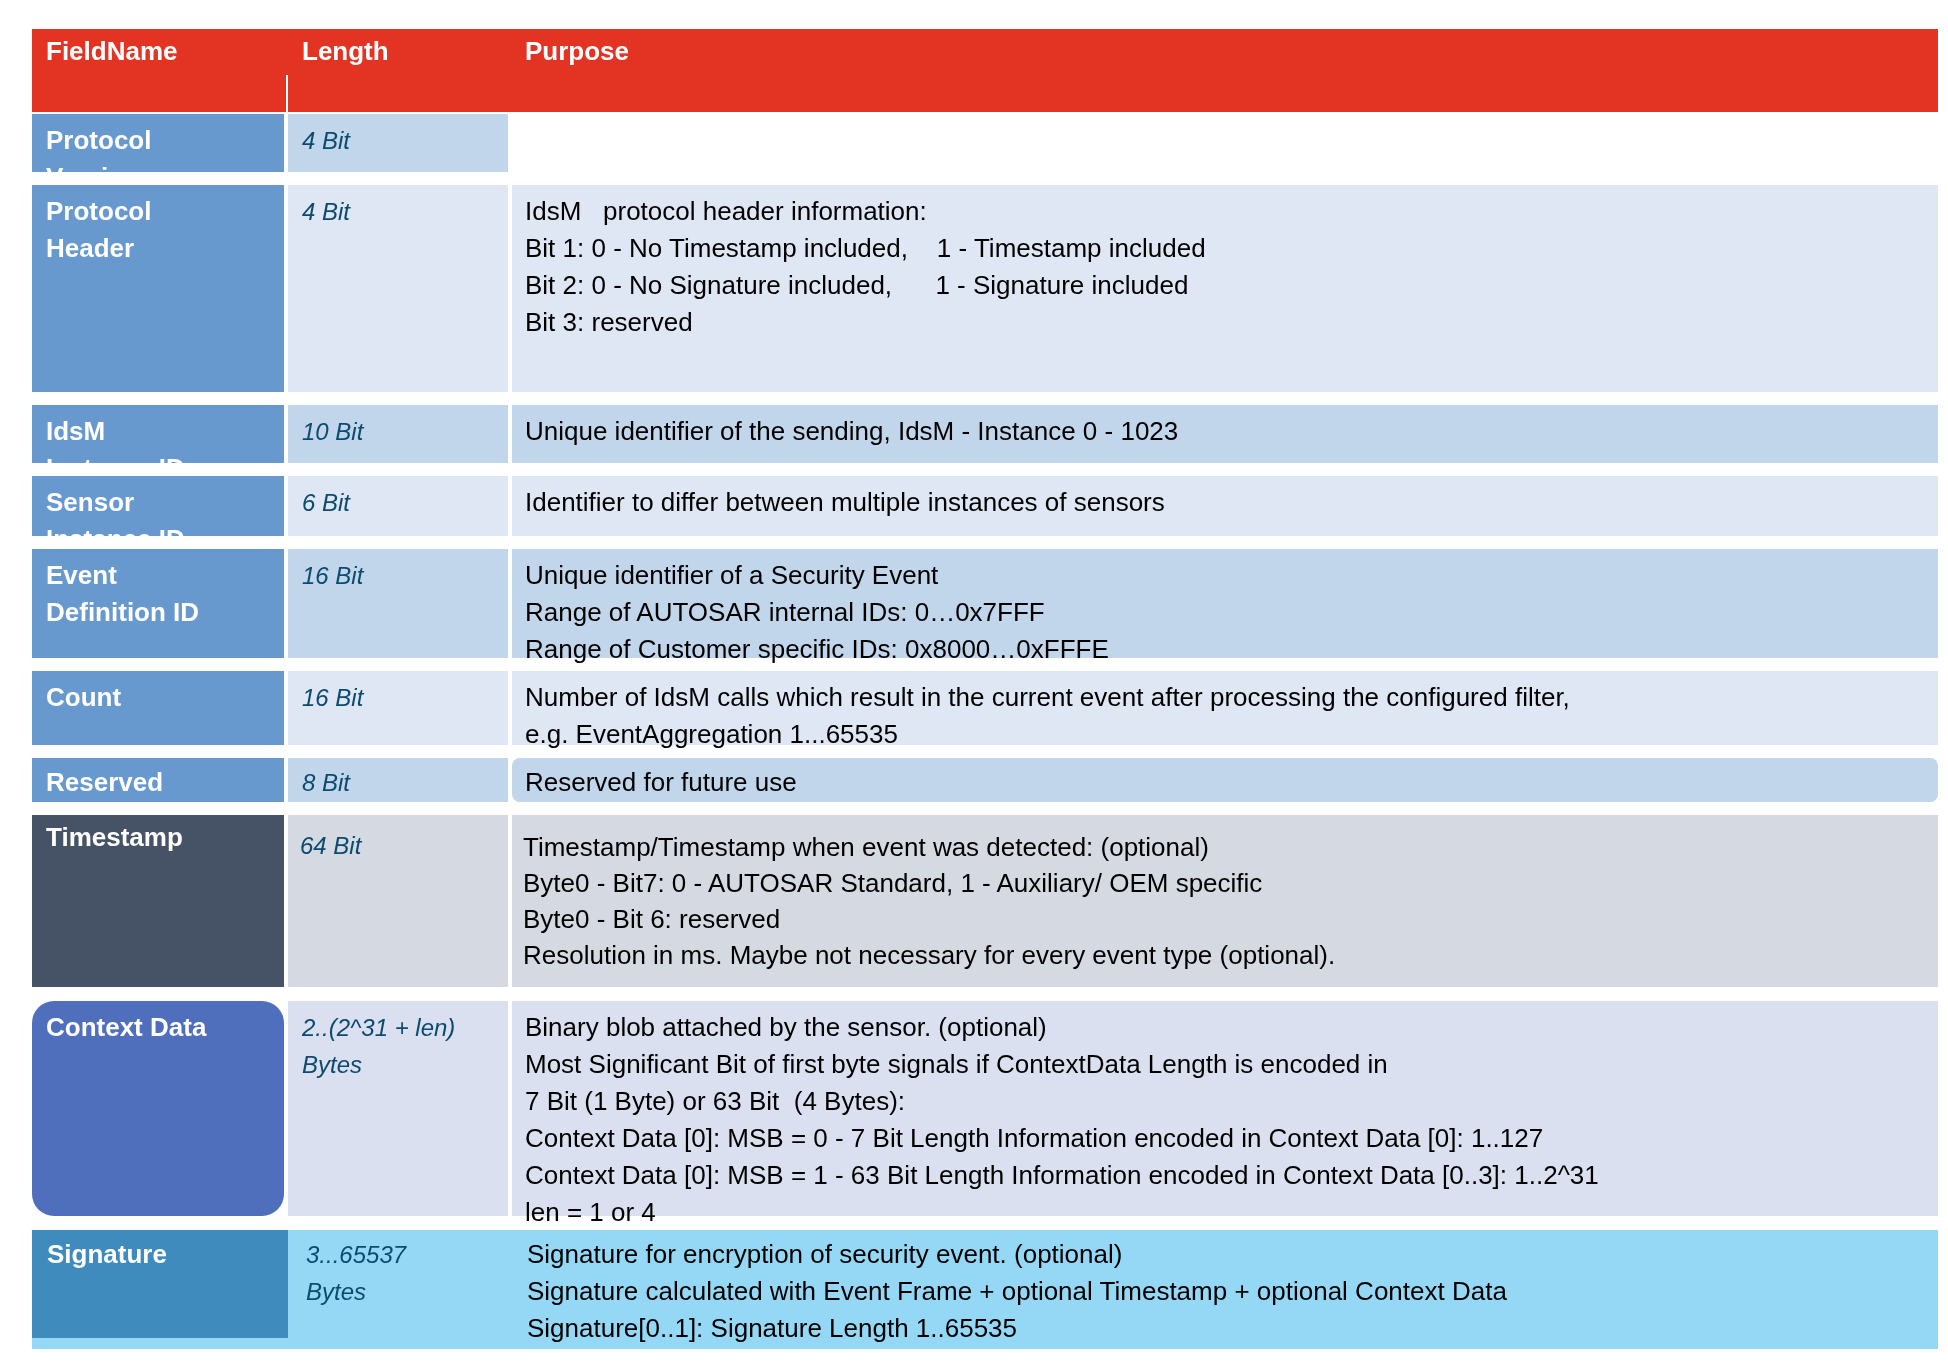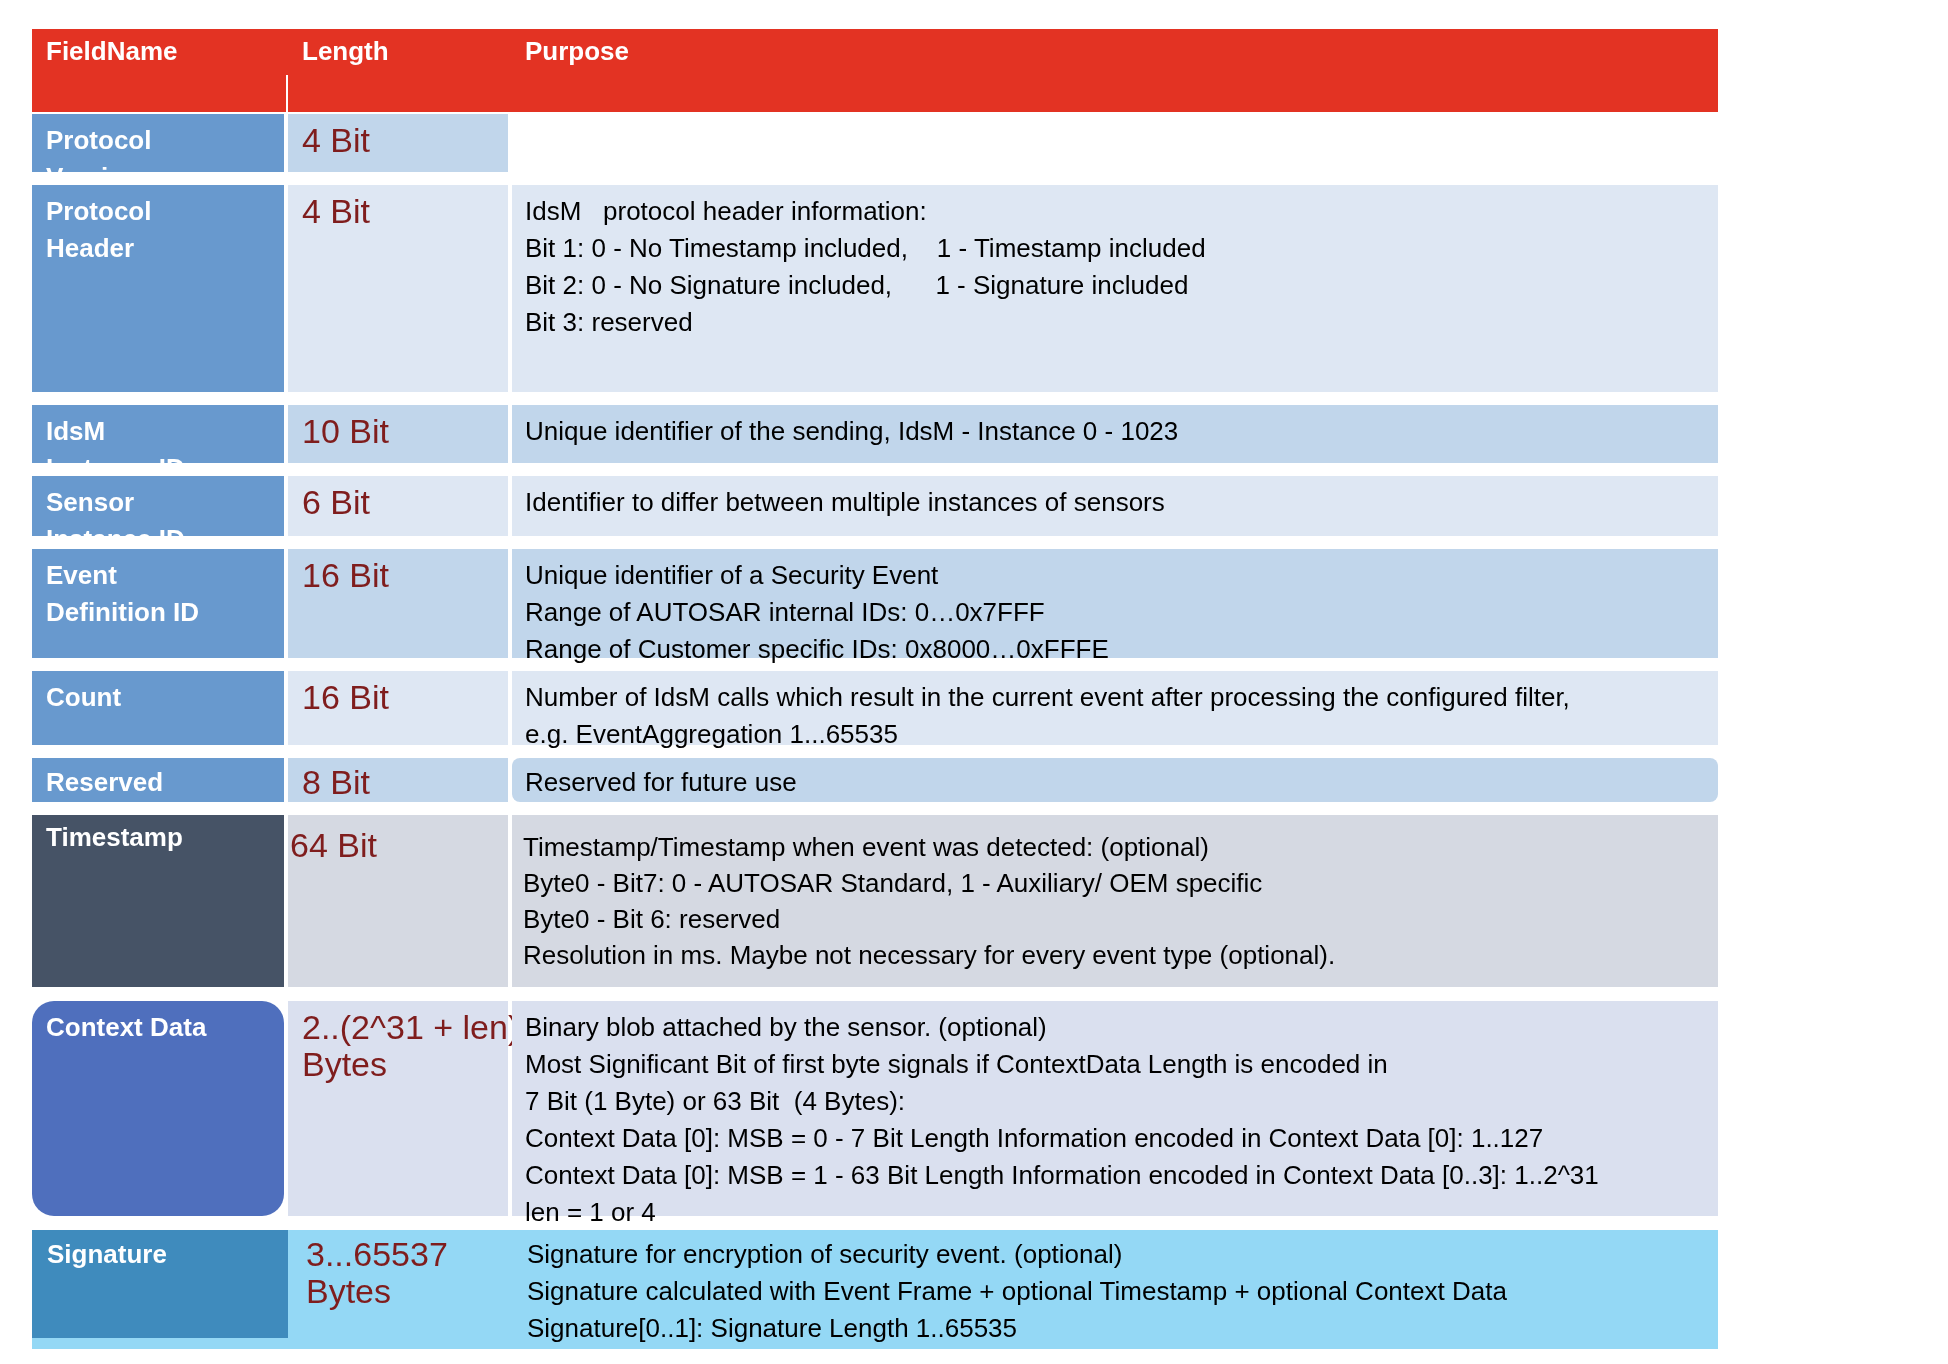--- a/index.html
+++ b/index.html
@@ -1,23 +1,23 @@
 <!DOCTYPE html>
 <html><head>
 <meta charset="utf-8">
 <style>
   html, body { margin: 0; padding: 0; background: #ffffff; }
   body { width: 1948px; height: 1364px; position: relative; overflow: hidden;
          font-family: "Liberation Sans", sans-serif; }
   .tbl { position: absolute; left: 32px; top: 29px; width: 1906px; }
-  .row { position: absolute; left: 0; width: 1686px; }
+  .row { position: absolute; left: 0; width: 1906px; }
   .cell { position: absolute; top: 0; bottom: 11px; box-sizing: border-box; }
   .c1 { left: 0; width: 252px; padding: 8px 0 0 14px; color: #ffffff; font-weight: bold;
         font-size: 26px; line-height: 37px; }
-  .c2 { left: 256px; width: 220px; padding: 8px 0 0 14px; color: #7f1d1d; font-size: 34px; line-height: 37px; }
+  .c2 { left: 256px; width: 220px; padding: 8px 0 0 14px; color: #0c4a6e; font-size: 24px; line-height: 37px; font-style: italic; }
   .c3 { left: 480px; right: 0; padding: 8px 0 0 13px; color: #000; font-size: 26px; line-height: 37px; }
   .line { display: block; white-space: pre; }
   .hdr { top: 0; height: 83px; background: #E33323; }
   .hdr .hcell { position: absolute; top: 0; color: #fff; font-weight: bold; font-size: 26px; line-height: 37px; padding-top: 4px; }
   .hdr .vsep { position: absolute; left: 254px; top: 46px; width: 2px; height: 37px; background: #ffffff; }
   .blue1 { background: #6899CE; }
   .dark1 { background: #465366; }
   .ctx1  { background: #4F6FBD; border-radius: 22px; }
   .sig1  { background: #3F8BBD; }
   .shadeA { background: #C1D6EB; }
@@ -127,21 +127,21 @@
     </div>
     <div class="cell c3 shadeA" style="padding-top:6px;border-radius:8px;">
       <span class="line">Reserved for future use</span>
     </div>
   </div>
 
   <div class="row" style="top:786px;height:183px;">
     <div class="cell c1 dark1" style="padding-top:4px;">
       <span class="line">Timestamp</span>
     </div>
-    <div class="cell c2 shadeT" style="padding-top:12px;padding-left:2px;">
+    <div class="cell c2 shadeT" style="padding-top:12px;padding-left:12px;">
       <span class="line">64 Bit</span>
     </div>
     <div class="cell c3 shadeT" style="padding-top:14px;padding-left:11px;line-height:36px;">
       <span class="line">Timestamp/Timestamp when event was detected: (optional)</span>
       <span class="line">Byte0 - Bit7: 0 - AUTOSAR Standard, 1 - Auxiliary/ OEM specific</span>
       <span class="line">Byte0 - Bit 6: reserved</span>
       <span class="line">Resolution in ms. Maybe not necessary for every event type (optional).</span>
     </div>
   </div>
 

